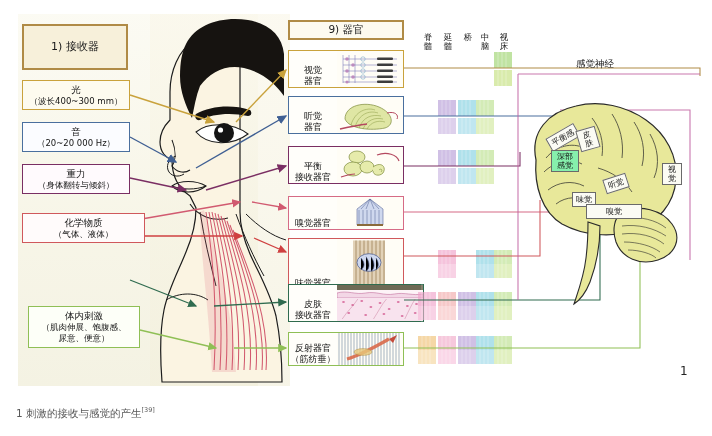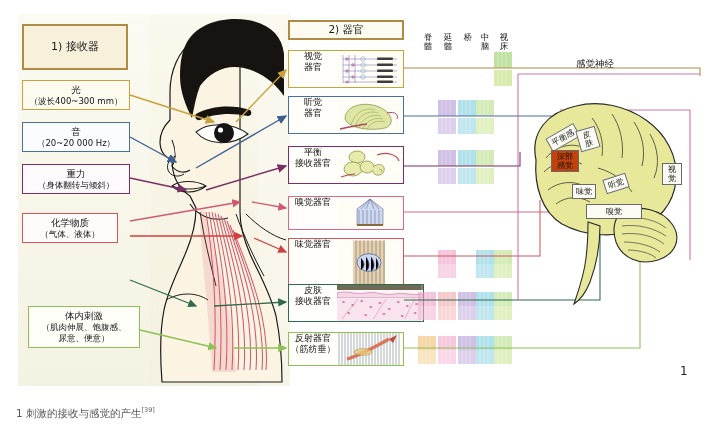--- a/index.html
+++ b/index.html
@@ -23,28 +23,28 @@
   
   .hdr1{left:22px;top:24px;width:106px;height:46px;border:2px solid #b08b46;
         background:#f7f0da;font-size:11px;color:#1a1a1a;}
   .st{font-size:9px;color:#141414;}
   .st .t{font-size:9.5px;}
   .st .s{font-size:8.5px;}
 
   .s-light  {left:22px;top:80px;width:108px;height:30px;border:1.6px solid #c9a23c;background:#fdfbef;}
   .s-sound  {left:22px;top:122px;width:108px;height:30px;border:1.8px solid #4a6f9e;background:#fbfcff;}
   .s-grav   {left:22px;top:164px;width:108px;height:30px;border:1.8px solid #7a2e63;background:#fffafd;}
-  .s-chem   {left:22px;top:213px;width:96px;height:30px;border:1.8px solid #d0585c;background:#fffbfb;}
+  .s-chem   {left:22px;top:213px;width:123px;height:30px;border:1.8px solid #d0585c;background:#fffbfb;}
   .s-mech   {left:22px;top:262px;width:108px;height:30px;border:1.8px solid #2f6b4f;background:#fbfefb;}
   .s-inner  {left:28px;top:306px;width:112px;height:42px;border:1.6px solid #8fbf55;background:#fdfff8;}
 
   
   .hdr2{left:288px;top:20px;width:116px;height:20px;border:2px solid #b08b46;
         background:#fdfaef;font-size:10.5px;color:#1a1a1a;}
-  .org{position:absolute;box-sizing:border-box;display:flex;align-items:flex-start;
+  .org{position:absolute;box-sizing:border-box;display:flex;align-items:flex-end;
        background:#fffefa;}
   .org .lbl{width:48px;flex:none;text-align:center;font-size:9px;color:#131313;
        line-height:1.2;}
   .org .art{flex:1;height:100%;position:relative;overflow:hidden;}
 
   .o1{left:288px;top:50px;width:116px;height:38px;border:1.8px solid #c9a23c;}
   .o2{left:288px;top:96px;width:116px;height:38px;border:1.8px solid #4a6f9e;}
   .o3{left:288px;top:146px;width:116px;height:38px;border:1.8px solid #7a2e63;}
   .o4{left:288px;top:196px;width:116px;height:34px;border:1.8px solid #d66b86;}
   .o5{left:288px;top:238px;width:116px;height:52px;border:1.8px solid #d0585c;}
@@ -196,21 +196,21 @@
     <span class="ln t">化学物质</span>
     <span class="ln s">（气体、液体）</span>
   </div>
   <div class="box st s-inner">
     <span class="ln t">体内刺激</span>
     <span class="ln s">（肌肉伸展、饱腹感、</span>
     <span class="ln s">尿意、便意）</span>
   </div>
 
   <div class="box hdr2">
-    <span class="ln">2) 器官</span>
+    <span class="ln">9) 器官</span>
   </div>
 
   <div class="org o1">
     <div class="lbl">
       <div>视觉</div>
         <div>器官</div>
     </div>
     <div class="art">
       <svg viewBox="0 0 66 36" width="100%" height="100%" preserveAspectRatio="none">
         <rect width="66" height="36" fill="#fffdf6"></rect>
@@ -511,28 +511,28 @@
 
     <path d="M600 226 C 600 246, 596 266, 590 282 C 586 292, 580 300, 574 304
              C 578 292, 584 276, 586 258 C 588 242, 588 230, 588 222 Z" fill="#e8e89a" stroke="#2b2b2b" stroke-width="1.1"></path>
   </svg>
 
   <div style="position:absolute;left:547px;top:130px;transform:rotate(-30deg);
               border:1px solid #6a6a6a;background:#fbfbf4;font-size:8px;padding:1px 3px;
               color:#151515;white-space:nowrap;">平衡感</div>
 
   <div style="position:absolute;left:551px;top:150px;width:22px;
-              border:1px solid #6a6a6a;background:#c2410c;font-size:8px;padding:1px 2px;
+              border:1px solid #6a6a6a;background:#86efac;font-size:8px;padding:1px 2px;
               color:#151515;line-height:1.15;text-align:center;">深部<br>感觉</div>
 
   <div style="position:absolute;left:578px;top:128px;width:14px;transform:rotate(-16deg);
               border:1px solid #6a6a6a;background:#fbfbf4;font-size:8px;padding:1px 2px;
               color:#151515;line-height:1.15;text-align:center;">皮<br>肤</div>
 
-  <div style="position:absolute;left:572px;top:184px;
+  <div style="position:absolute;left:572px;top:192px;
               border:1px solid #6a6a6a;background:#fbfbf4;font-size:8px;padding:1px 3px;
               color:#151515;white-space:nowrap;">味觉</div>
 
   <div style="position:absolute;left:604px;top:176px;transform:rotate(-18deg);
               border:1px solid #6a6a6a;background:#fbfbf4;font-size:8px;padding:1px 3px;
               color:#151515;white-space:nowrap;">听觉</div>
 
   <div style="position:absolute;left:586px;top:204px;
               border:1px solid #6a6a6a;background:#fbfbf4;font-size:8px;padding:1px 19px;
               color:#151515;white-space:nowrap;">嗅觉</div>

